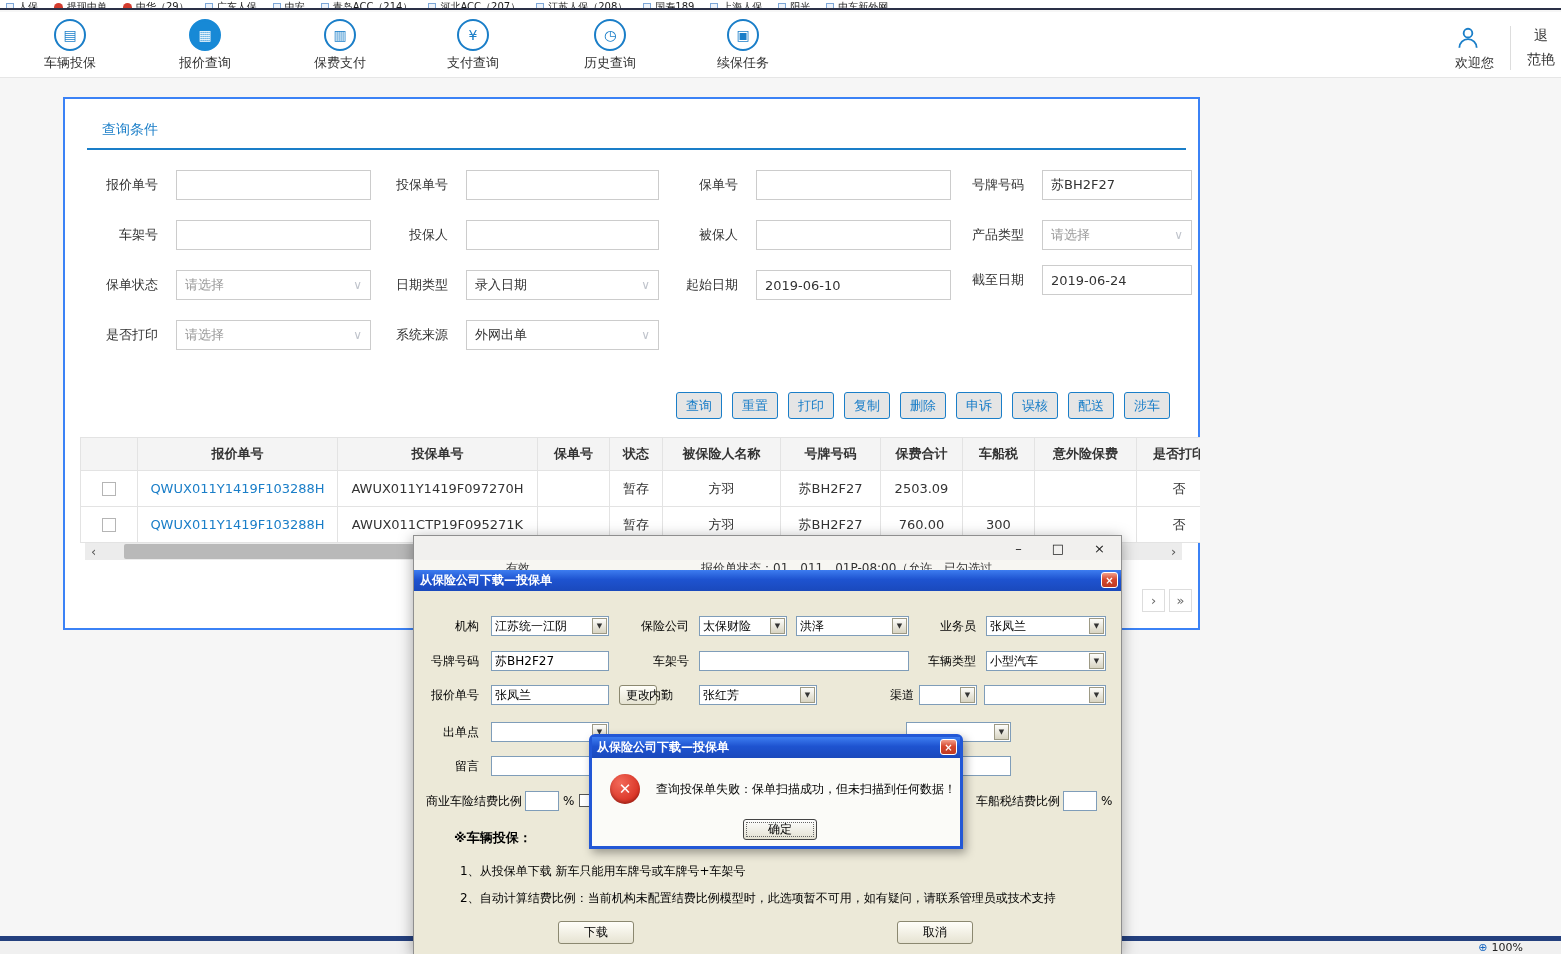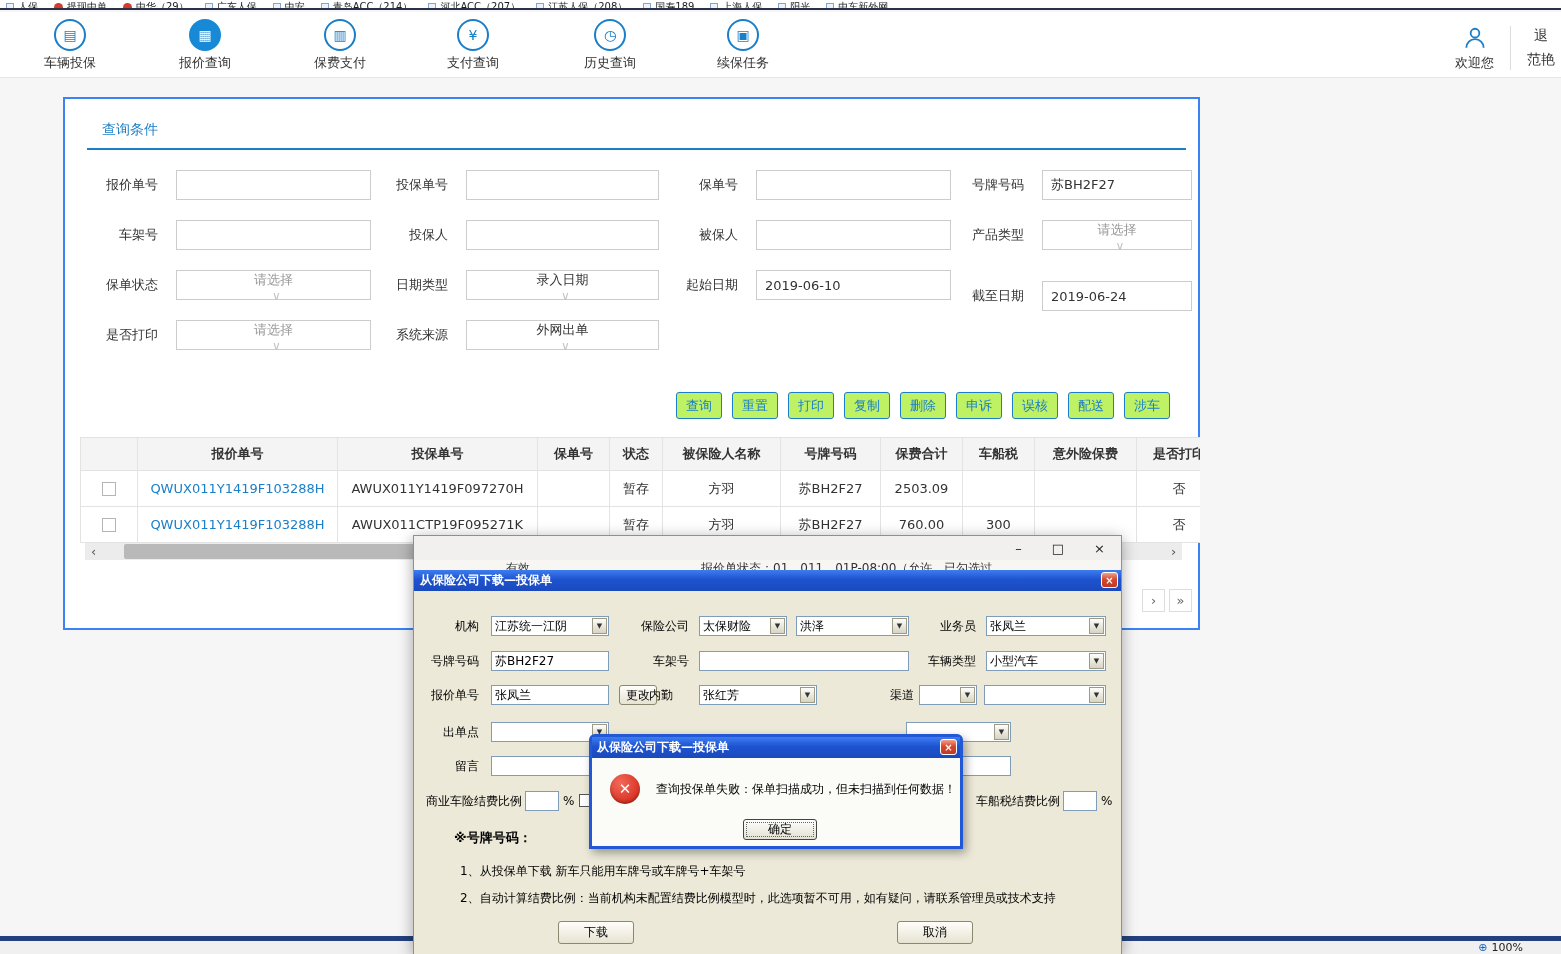--- a/index.html
+++ b/index.html
@@ -17,42 +17,42 @@
 
   
   .navbar { position:absolute; top:12px; left:0; width:100%; height:66px; background:#fff;
             border-bottom:1px solid #e6e6e6; z-index:2; }
   .nav-item { position:absolute; top:7px; width:96px; text-align:center; cursor:pointer; }
   .nav-icon { display:inline-flex; width:32px; height:32px; border:2px solid #1a7ec8; border-radius:50%;
               color:#1a7ec8; align-items:center; justify-content:center; font-size:14px; }
   .nav-item.active .nav-icon { background:#1789d6; border-color:#1789d6; color:#fff; }
   .nav-label { margin-top:3px; font-size:13px; color:#333; }
   .user-area { position:absolute; top:8px; right:6px; height:56px; display:flex; align-items:center; gap:16px; }
-  .welcome { text-align:center; color:#333; font-size:13px; }
+  .welcome { text-align:left; color:#333; font-size:13px; }
   .divider-v { width:1px; height:44px; background:#ddd; }
   .user-col { text-align:center; line-height:1.7; font-size:14px; color:#333; }
 
   
   .panel { position:absolute; left:63px; top:97px; width:1137px; height:533px; background:#fff;
            border:2px solid #3b82f6; z-index:1; }
   .section-title { position:absolute; left:37px; top:22px; color:#1a7ec8; font-size:14px; }
   .section-underline { position:absolute; left:22px; right:12px; top:49px; border-bottom:2px solid #1a7ec8; }
 
   .fg { position:absolute; display:flex; align-items:center; height:30px; }
   .flabel { width:78px; text-align:right; margin-right:18px; font-size:13px; color:#333; flex:0 0 auto; }
   .finput { border:1px solid #ccc; height:30px; font-size:13px; padding:0 8px; color:#333;
             background:#fff; outline:none; font-family:inherit; }
-  .fselect { display:flex; align-items:center; justify-content:space-between; cursor:pointer;flex-direction:column; }
+  .fselect { display:flex; align-items:center; justify-content:space-between; cursor:pointer; }
   .chev { color:#c0c4cc; font-size:12px; margin-left:6px; }
   .ph { color:#999; }
   .dk { color:#333; }
 
   .action-bar { position:absolute; right:28px; top:293px; display:flex; gap:10px; }
   .btn-blue { min-width:38px; padding:0 9px; height:27px; line-height:25px; border:1px solid #1a7ec8;
-              color:#1a7ec8; background:#bef264; border-radius:3px; font-size:13px; cursor:pointer;
+              color:#1a7ec8; background:#e5e5e5; border-radius:3px; font-size:13px; cursor:pointer;
               font-family:inherit; }
 
   
   .twrap { position:absolute; left:15px; top:338px; width:1120px; overflow:hidden;
            border-top:1px solid #e3e3e3; border-left:1px solid #e3e3e3; }
   .trow { display:flex; width:1141px; background:#fff; }
   .tcell { display:flex; align-items:center; justify-content:center; border-right:1px solid #e3e3e3;
            border-bottom:1px solid #e3e3e3; font-size:13px; color:#333; flex:0 0 auto; height:36px;
            overflow:hidden; white-space:nowrap; }
   .thead .tcell { background:#f4f4f4; font-weight:bold; height:33px; }
@@ -277,21 +277,21 @@
     <span class="flabel">日期类型</span>
     <div class="finput fselect" style="width:193px">
       <span class="dk">录入日期</span>
       <span class="chev">∨</span>
     </div>
   </div>
   <div class="fg" style="left:595px;top:171px">
     <span class="flabel">起始日期</span>
     <input class="finput" style="width: 195px;" value="2019-06-10">
   </div>
-  <div class="fg" style="left:881px;top:182px">
+  <div class="fg" style="left:881px;top:166px">
     <span class="flabel">截至日期</span>
     <input class="finput" style="width: 150px;" value="2019-06-24">
   </div>
 
   <div class="fg" style="left:15px;top:221px">
     <span class="flabel">是否打印</span>
     <div class="finput fselect" style="width:195px">
       <span class="ph">请选择</span>
       <span class="chev">∨</span>
     </div>
@@ -435,21 +435,21 @@
     <input class="xinput" style="left: 77px; top: 165px; width: 520px;">
 
     <div class="xlabel" style="left:0px;top:200px;width:108px">商业车险结费比例</div>
     <input class="xinput" style="left: 111px; top: 200px; width: 34px;">
     <div class="xlabel" style="left:149px;top:200px;width:12px;text-align:left">%</div>
     <span class="xcheck" style="left:165px;top:203px"></span>
     <div class="xlabel" style="left:540px;top:200px;width:106px">车船税结费比例</div>
     <input class="xinput" style="left: 649px; top: 200px; width: 34px;">
     <div class="xlabel" style="left:687px;top:200px;width:12px;text-align:left">%</div>
 
-    <div class="note-title" style="left:40px;top:238px">※号牌号码：</div>
+    <div class="note-title" style="left:40px;top:238px">※车辆投保：</div>
     <div class="note-item" style="left:46px;top:272px">1、从投保单下载 新车只能用车牌号或车牌号+车架号</div>
     <div class="note-item" style="left:46px;top:299px">2、自动计算结费比例：当前机构未配置结费比例模型时，此选项暂不可用，如有疑问，请联系管理员或技术支持</div>
 
     <button class="xbtn" style="left:144px;top:330px;width:76px;height:23px">下载</button>
     <button class="xbtn" style="left:483px;top:330px;width:76px;height:23px">取消</button>
 
     <div class="errdlg">
       <div class="errtitle">
         <span>从保险公司下载—投保单</span>
         <span class="xclose">×</span>

